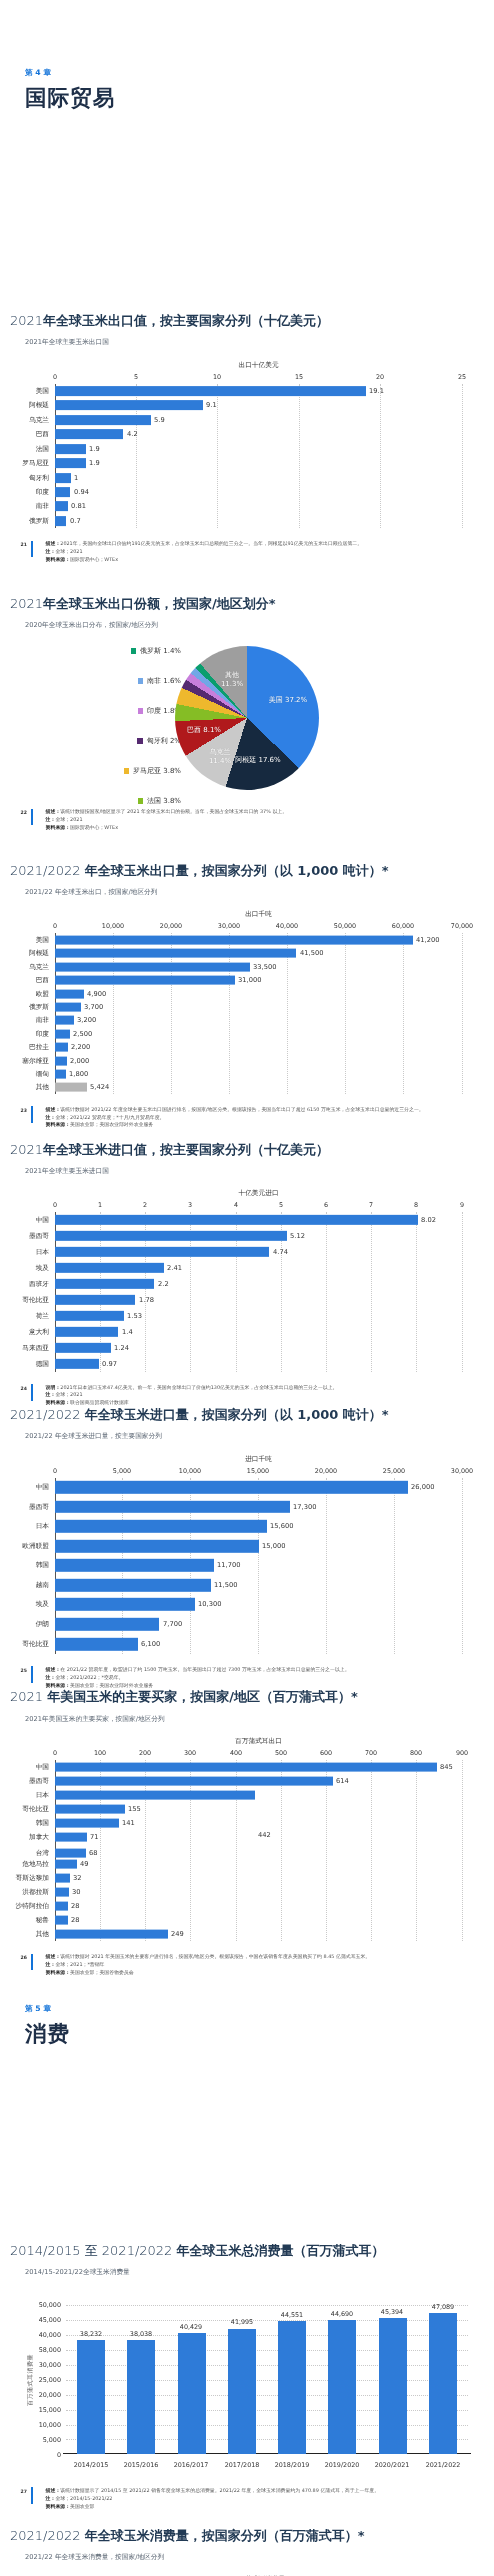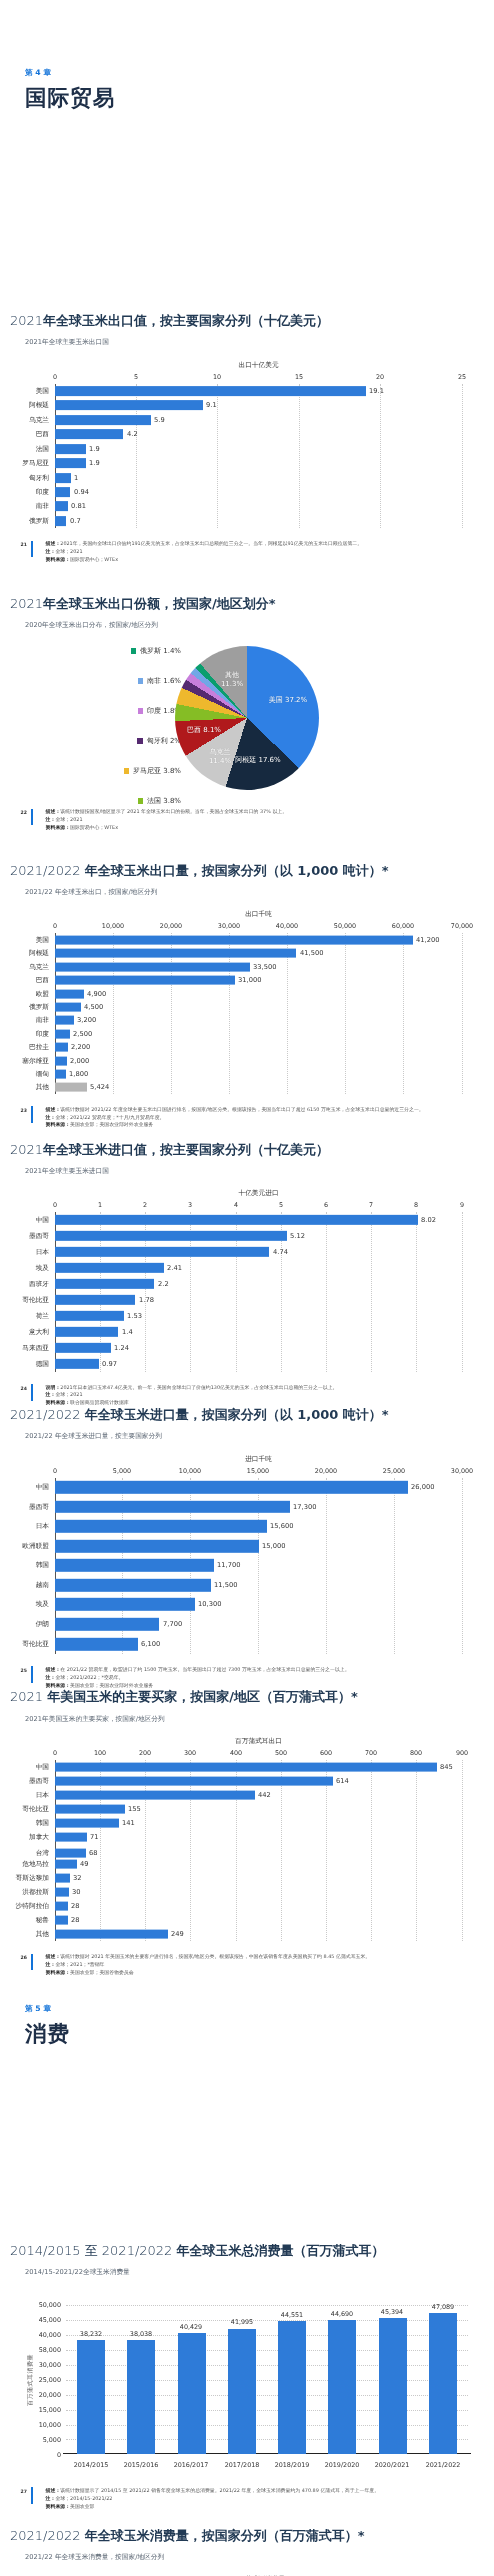--- a/index.html
+++ b/index.html
@@ -242,21 +242,21 @@
             <span class="hval" style="left: 238px;">31,000</span>
           </div>
           <div class="hrow" style="top: 54px; height: 13.4px;">
             <span class="hlabel">欧盟</span>
             <span class="hbar" style="width: 28.5px; height: 8.8px;"></span>
             <span class="hval" style="left: 87px;">4,900</span>
           </div>
           <div class="hrow" style="top: 67px; height: 13.4px;">
             <span class="hlabel">俄罗斯</span>
             <span class="hbar" style="width: 26px; height: 8.8px;"></span>
-            <span class="hval" style="left: 84px;">4,500</span>
+            <span class="hval" style="left: 84px;">3,700</span>
           </div>
           <div class="hrow" style="top: 80px; height: 13.4px;">
             <span class="hlabel">南非</span>
             <span class="hbar" style="width: 18.6px; height: 8.8px;"></span>
             <span class="hval" style="left: 77px;">3,200</span>
           </div>
           <div class="hrow" style="top: 94px; height: 13.4px;">
             <span class="hlabel">印度</span>
             <span class="hbar" style="width: 14.5px; height: 8.8px;"></span>
             <span class="hval" style="left: 73px;">2,500</span>
@@ -490,21 +490,21 @@
             <span class="hval" style="left: 440px;">845</span>
           </div>
           <div class="hrow" style="top: 14px; height: 14px;">
             <span class="hlabel">墨西哥</span>
             <span class="hbar" style="width: 278px; height: 8.8px;"></span>
             <span class="hval" style="left: 336px;">614</span>
           </div>
           <div class="hrow" style="top: 28px; height: 14px;">
             <span class="hlabel">日本</span>
             <span class="hbar" style="width: 200px; height: 8.8px;"></span>
-            <span class="hval" style="left: 258px;">442</span>
+            <span class="hval" style="left: 258px; margin-top: 40px;">442</span>
           </div>
           <div class="hrow" style="top: 42px; height: 14px;">
             <span class="hlabel">哥伦比亚</span>
             <span class="hbar" style="width: 70px; height: 8.8px;"></span>
             <span class="hval" style="left: 128px;">155</span>
           </div>
           <div class="hrow" style="top: 56px; height: 14px;">
             <span class="hlabel">韩国</span>
             <span class="hbar" style="width: 64px; height: 8.8px;"></span>
             <span class="hval" style="left: 122px;">141</span>

